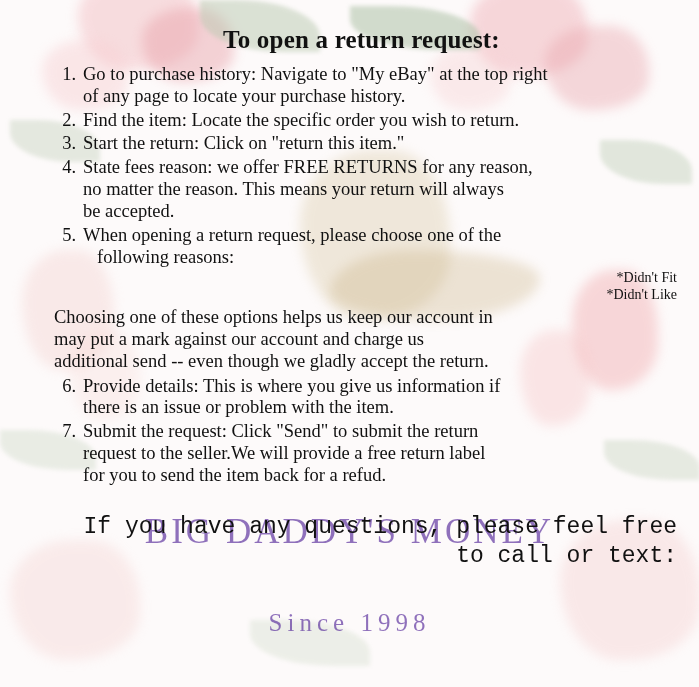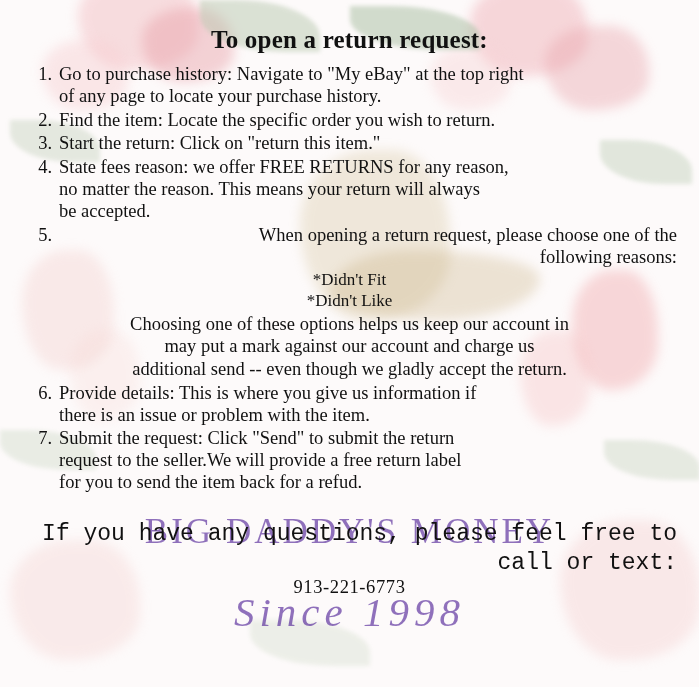--- a/index.html
+++ b/index.html
@@ -78,32 +78,32 @@
     font-family: "Liberation Serif", serif;
     z-index: 1;
     pointer-events: none;
     white-space: nowrap;
   }
   .wm-main {
     top: 512px;
     font-size: 35px;
   }
   .wm-sub {
-    top: 588px;
-    font-size: 41px;
+    top: 609px;
+    font-size: 25px;
     letter-spacing: 5px;
-    font-style: italic;
   }
 
   
   .doc {
     position: relative;
     z-index: 2;
     padding: 26px 22px 0 22px;
     box-sizing: border-box;
+    margin-left: 24px;
   }
   .doc-title {
     text-align: center;
     font-size: 25px;
     font-weight: bold;
     margin: 0 0 10px 0;
     letter-spacing: 0.2px;
   }
   ol.steps {
     margin: 0;
@@ -121,46 +121,46 @@
     flex: 0 0 auto;
     width: 30px;
     text-align: right;
     padding-right: 7px;
     white-space: nowrap;
   }
   .txt {
     flex: 1 1 auto;
   }
   .center-line {
-    text-align: center;
-    font-size: 17px;
+    text-align: right;
+    font-size: 14px;
     line-height: 1.2;
   }
   .reasons {
     margin: 2px 0 2px 0;
   }
   .para {
     font-size: 18.5px;
     line-height: 1.2;
-    text-align: center;
+    text-align: left;
     margin: 2px 8px 3px 8px;
   }
   .tail {
     font-size: 23px;
     line-height: 1.25;
     text-align: right;
     margin-top: 26px;
     font-family: Liberation Mono, monospace;
   }
   .phone {
     font-size: 18.5px;
     text-align: center;
     letter-spacing: 0.6px;
   }
-  .step-5-lines { line-height: 1.18; text-align: right; }
+  .step-5-lines { line-height: 1.18; }
 </style>
 </head>
 <body>
 
 <div class="bg-art">
   <div class="blob b1"></div>
   <div class="blob b2"></div>
   <div class="blob b3"></div>
   <div class="blob b4"></div>
   <div class="blob b5"></div>
@@ -254,15 +254,14 @@
       <span class="num">7.</span>
       <span class="txt">
         <div>Submit the request: Click "Send" to submit the return</div>
         <div>request to the seller.We will provide a free return label</div>
         <div>for you to send the item back for a refud.</div>
       </span>
     </li>
   </ol>
 
   <div class="tail">If you have any questions, please feel free to call or text:</div>
-  <div class="phone">913-221-6773</div>
 
 </div>
 
 </body></html>

